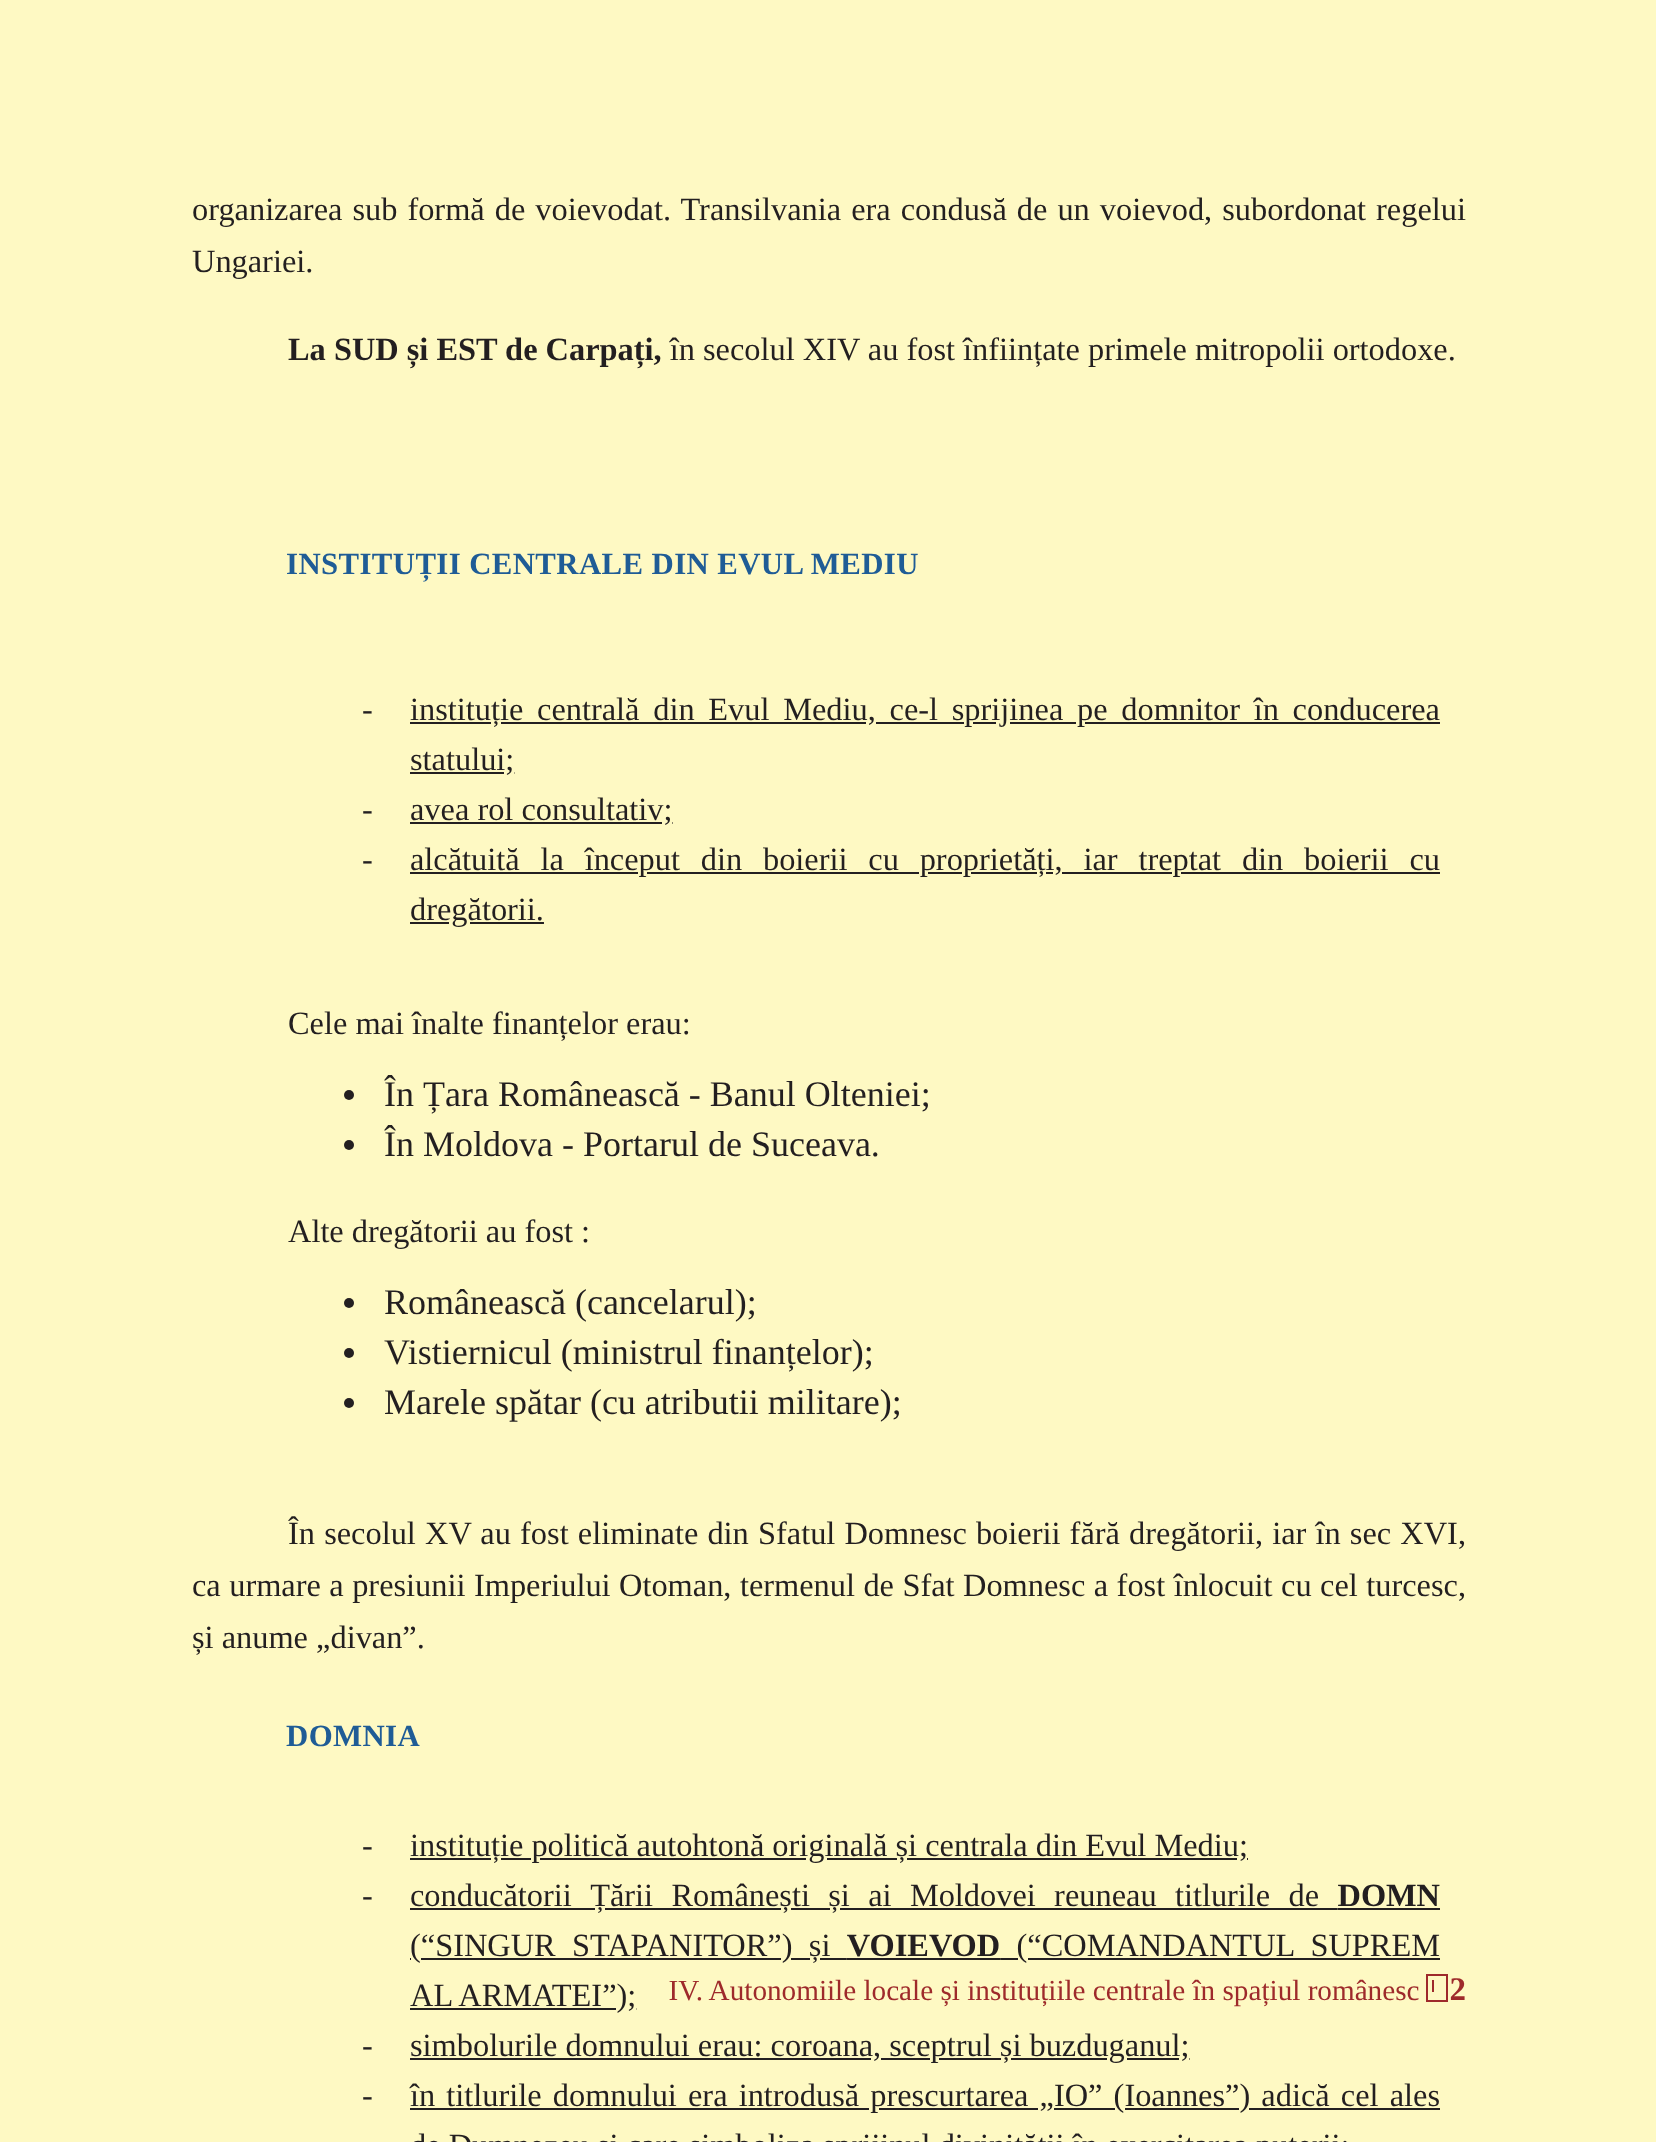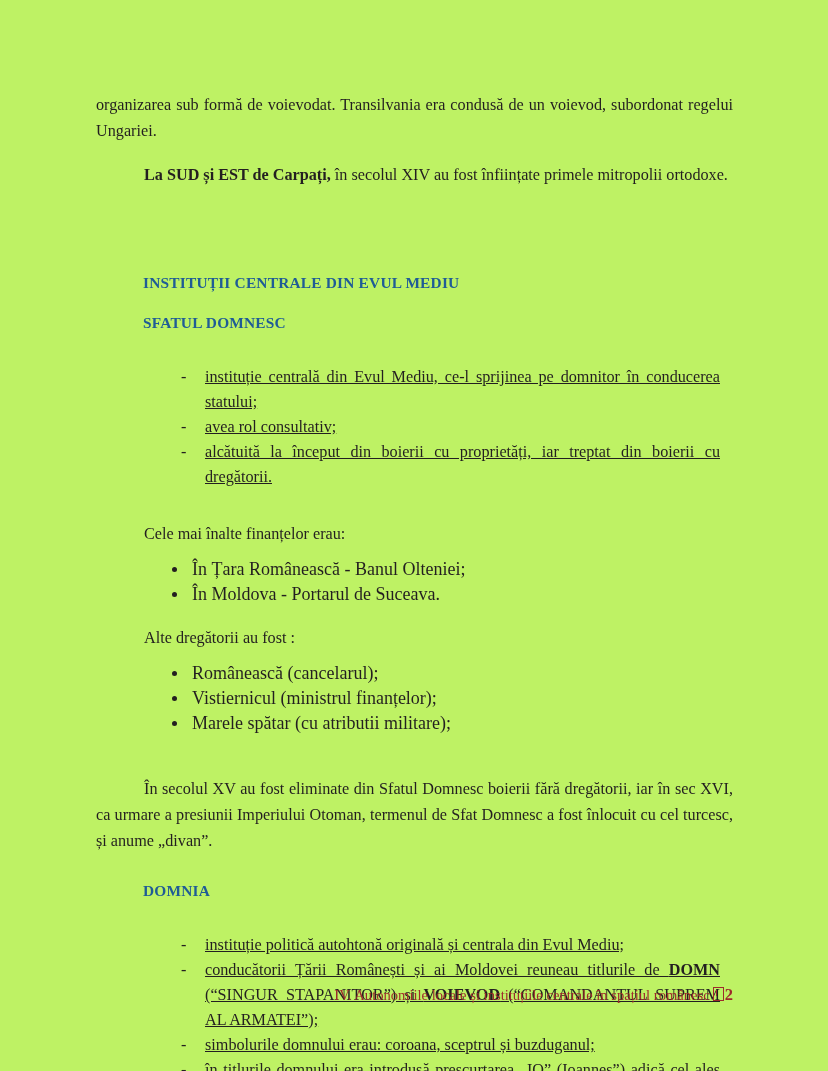--- a/index.html
+++ b/index.html
@@ -15,21 +15,21 @@
     color: #231f20;
     overflow: hidden;
   }
 
   .page {
     position: absolute;
     left: 0;
     top: 0;
     width: 828px;
     height: 1071px;
-    background: #bef264;
+    background: #fef9c3;
   }
 
   
   .content {
     position: absolute;
     left: 96px;
     top: 92px;
     width: 637px;
   }
 
@@ -160,21 +160,20 @@
 
     <p class="body-par indent-par"><b>La SUD și EST de Carpați,</b><span> în secolul XIV au fost înființate primele mitropolii ortodoxe.</span></p>
 
     <div class="spacer-xl"></div>
     <div class="spacer-m"></div>
 
     <h2 class="section-head">INSTITUȚII CENTRALE DIN EVUL MEDIU</h2>
 
     <div class="spacer-s"></div>
 
-    <h3 class="sub-head">SFATUL DOMNESC</h3>
 
     <div class="spacer-s"></div>
 
     <ul class="dash-list">
       <li>instituție centrală din Evul Mediu, ce-l sprijinea pe domnitor în conducerea statului;</li>
       <li>avea rol consultativ;</li>
       <li>alcătuită la început din boierii cu proprietăți, iar treptat din boierii cu dregătorii.</li>
     </ul>
 
     <div class="spacer-s"></div>

